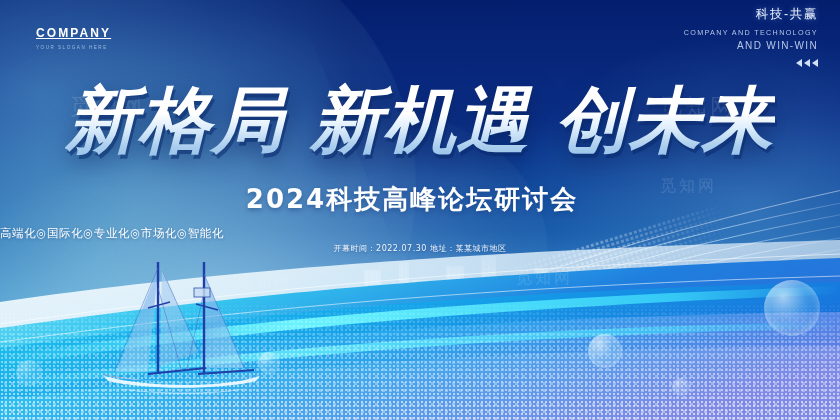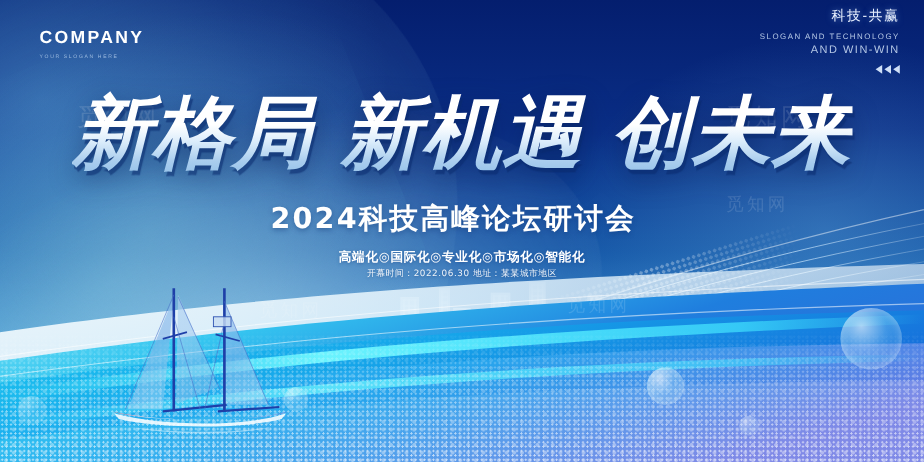--- a/index.html
+++ b/index.html
@@ -61,21 +61,21 @@
       mask-image:linear-gradient(180deg,rgba(0,0,0,0) 0%,rgba(0,0,0,.5) 35%,rgba(0,0,0,.95) 100%);}
   .bubble{position:absolute;border-radius:50%;
       background:radial-gradient(circle at 34% 30%,rgba(255,255,255,.62) 0%,rgba(190,235,250,.26) 42%,rgba(120,200,235,.12) 70%,rgba(255,255,255,.05) 100%);
       box-shadow:inset 0 0 10px rgba(255,255,255,.45);}
 
   
   .boat{position:absolute;left:86px;bottom:22px;width:190px;height:150px;}
 
   
   .logo{position:absolute;left:36px;top:27px;}
-  .logo-name{color:#ffffff;font-size:16px;font-weight:bold;letter-spacing:2.1px;line-height:1;}
+  .logo-name{color:#ffffff;font-size:12px;font-weight:bold;letter-spacing:2.1px;line-height:1;text-decoration:underline;}
   .logo-slogan{color:rgba(185,210,240,.78);font-size:4.6px;letter-spacing:1.5px;margin-top:7px;line-height:1;}
 
   
   .tr{position:absolute;right:22px;top:8px;text-align:right;}
   .tr-cn{color:#eaf2ff;font-size:12.5px;letter-spacing:1.6px;line-height:1;
          text-shadow:0 0 6px rgba(140,190,255,.5);}
   .tr-en1{color:rgba(205,222,245,.88);font-size:7.2px;letter-spacing:1.35px;margin-top:8px;line-height:1;}
   .tr-en2{color:rgba(205,222,245,.88);font-size:10px;letter-spacing:1.35px;margin-top:5px;line-height:1;}
   .tr-arrows{margin-top:8px;display:flex;justify-content:flex-end;gap:2px;}
   .tri{width:0;height:0;border-top:4.5px solid transparent;border-bottom:4.5px solid transparent;
@@ -91,23 +91,23 @@
       -webkit-background-clip:text;background-clip:text;
       -webkit-text-fill-color:transparent;color:transparent;
       filter:drop-shadow(2px 4px 0 rgba(10,42,110,.55)) drop-shadow(0 7px 12px rgba(5,25,80,.45));font-style:italic;}
 
   
   .subtitle{position:absolute;left:0;right:16px;top:186px;text-align:center;
       font-family:"DejaVu Sans","Liberation Sans",sans-serif;
       font-size:26px;font-weight:bold;color:#ffffff;letter-spacing:2px;line-height:1;
       white-space:nowrap;text-shadow:0 2px 5px rgba(18,55,120,.45);}
 
-  .keywords{position:absolute;left:0;right:0;top:228px;text-align:center;
+  .keywords{position:absolute;left:0;right:0;top:228px;
       font-family:"DejaVu Sans","Liberation Sans",sans-serif;
-      font-size:11.5px;font-weight:bold;color:#ffffff;letter-spacing:.6px;line-height:1;
+      font-size:11.5px;font-weight:normal;color:#ffffff;letter-spacing:.6px;line-height:1;
       white-space:nowrap;text-shadow:0 1px 3px rgba(20,60,130,.45);}
 
   .meta{position:absolute;left:0;right:0;top:245px;text-align:center;
       font-family:"DejaVu Sans","Liberation Sans",sans-serif;
       font-size:8px;color:rgba(255,255,255,.92);letter-spacing:.5px;line-height:1;
       white-space:nowrap;text-shadow:0 1px 2px rgba(20,60,130,.4);}
 
   
   .wm{position:absolute;color:rgba(255,255,255,.14);font-size:22px;font-weight:normal;
       letter-spacing:3px;white-space:nowrap;pointer-events:none;
@@ -305,30 +305,30 @@
   <div class="wm s" style="left:516px;top:268px;">觅知网</div>
   <div class="wm s" style="left:660px;top:176px;">觅知网</div>
 
   <div class="logo">
     <div class="logo-name">COMPANY</div>
     <div class="logo-slogan">YOUR SLOGAN HERE</div>
   </div>
 
   <div class="tr">
     <div class="tr-cn">科技-共赢</div>
-    <div class="tr-en1">SLOGAN AND TECHNOLOGY</div>
+    <div class="tr-en1">COMPANY AND TECHNOLOGY</div>
     <div class="tr-en2">AND WIN-WIN</div>
     <div class="tr-arrows">
       <span class="tri"></span>
       <span class="tri"></span>
       <span class="tri"></span>
     </div>
   </div>
 
   <div class="headline">
     <span class="gr">新格局 新机遇 创未来</span>
   </div>
 
   <div class="subtitle">2024科技高峰论坛研讨会</div>
   <div class="keywords">高端化◎国际化◎专业化◎市场化◎智能化</div>
-  <div class="meta">开幕时间：2022.06.30   地址：某某城市地区</div>
+  <div class="meta">开幕时间：2022.07.30   地址：某某城市地区</div>
 
 </div>
 
 </body></html>

